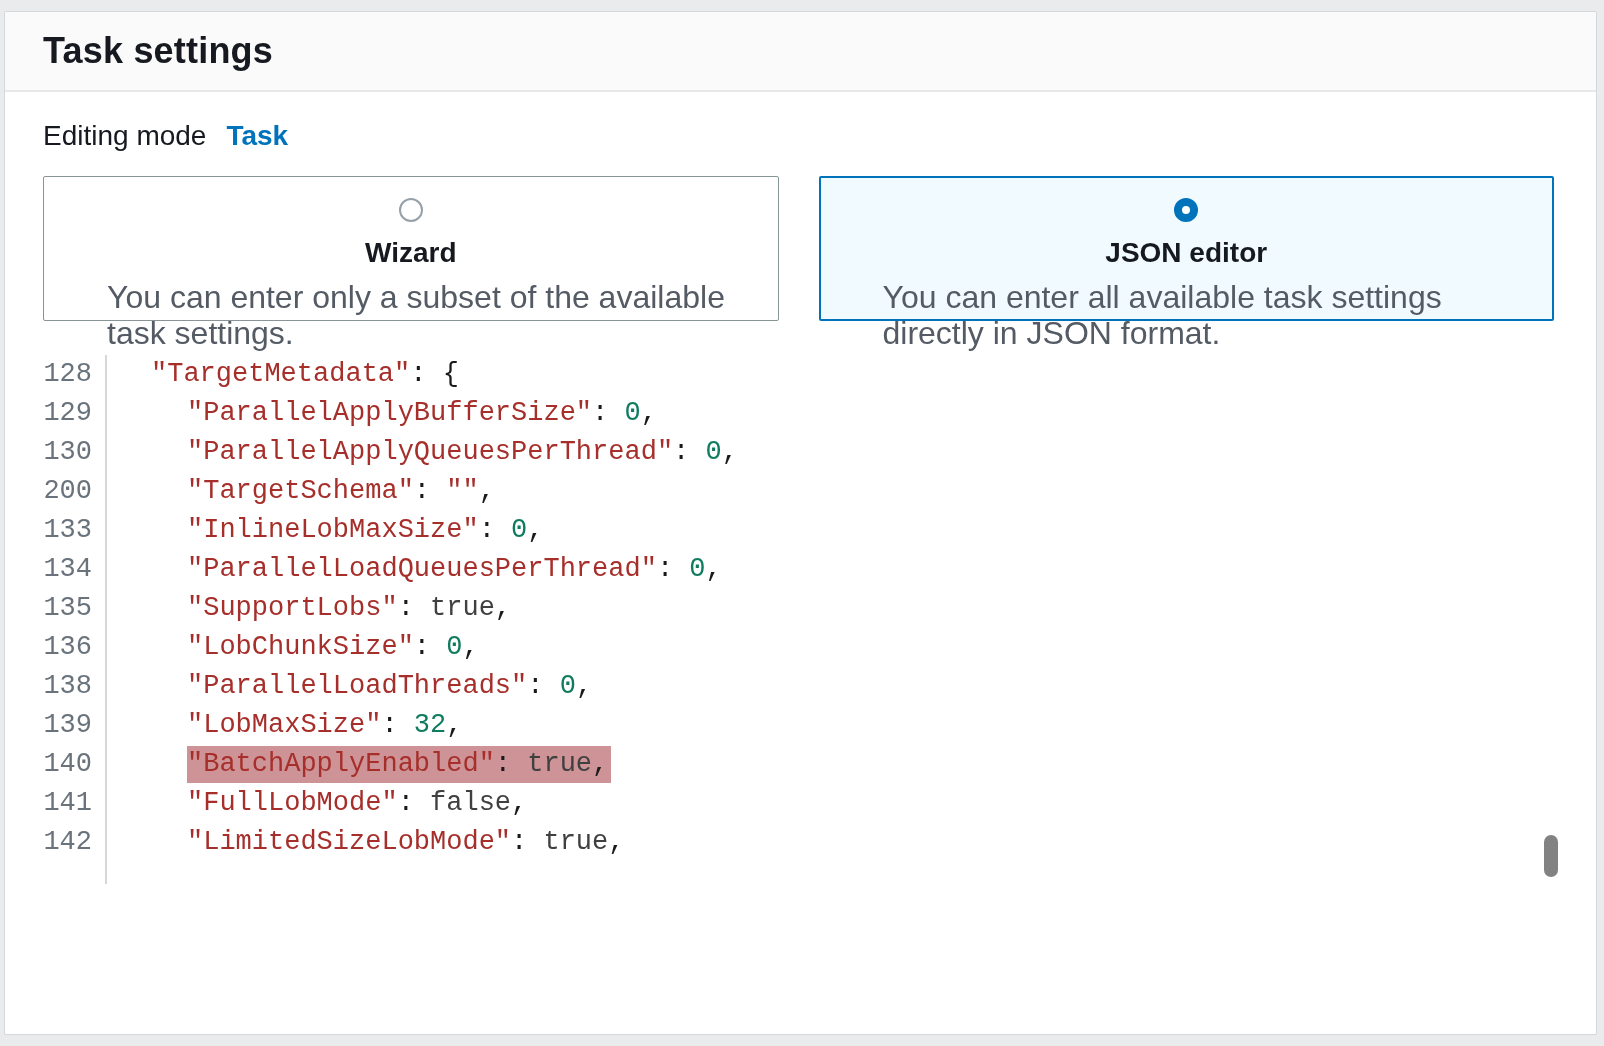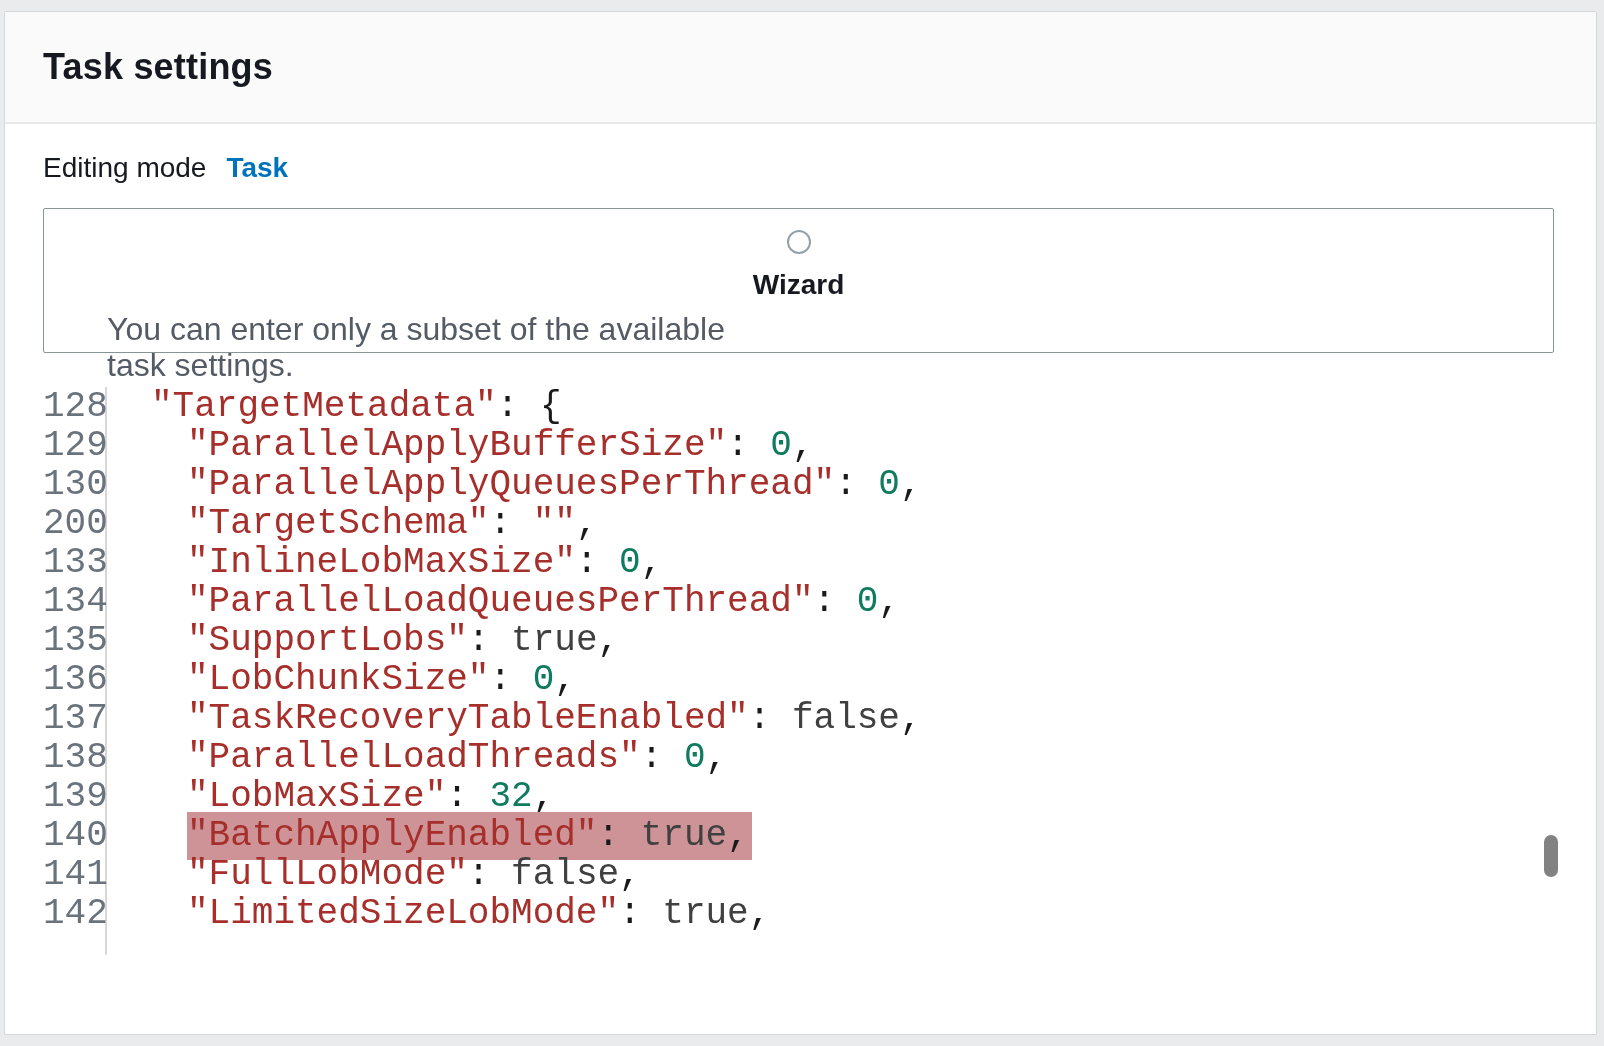--- a/index.html
+++ b/index.html
@@ -15,21 +15,21 @@
   
   .panel {
     position:absolute; left:4px; top:11px;
     width:1593px; height:1024px;
     background:#ffffff;
     border:1px solid #d3d9da;
     border-radius:2px;
     overflow:hidden;
   }
   .panel-header {
-    height:112px;
+    height:80px;
     background:#fafafa;
     border-bottom:2px solid #e8e8e8;
     display:flex; align-items:center;
     padding-left:38px;
   }
   .panel-title { font-size:36px; font-weight:700; color:#16191f; letter-spacing:0.2px; }
 
   .panel-body { padding:28px 42px 0 38px; }
 
   
@@ -65,21 +65,21 @@
     margin:10px 0 0 39px;
     font-size:32px; line-height:36px;
     color:#545b64;
     max-width:680px;
   }
 
   
   .editor {
     margin-top:34px;
     font-family:"Liberation Mono","DejaVu Sans Mono",monospace;
-    font-size:36px;
+    font-size:27px;
   }
   .row { display:flex; align-items:center; height:39px; }
   .ln {
     width:64px; flex:0 0 64px;
     text-align:right;
     padding-right:13px;
     color:#6a737c;
     border-right:2px solid #d7d7d7;
     height:39px; line-height:39px;
   }
@@ -121,20 +121,27 @@
       <div class="tiles">
 
         <div class="tile">
           <div class="tile-head">
             <span class="radio"></span>
             <span class="tile-title">Wizard</span>
           </div>
           <div class="tile-desc">You can enter only a subset of the available task settings.</div>
         </div>
 
+        <div class="tile selected">
+          <div class="tile-head">
+            <span class="radio checked"></span>
+            <span class="tile-title">JSON editor</span>
+          </div>
+          <div class="tile-desc">You can enter all available task settings directly in JSON format.</div>
+        </div>
 
       </div>
 
       <div class="editor">
           <div class="row">
             <div class="ln">128</div>
             <div class="code" style="padding-left: 44px;"><span class="tok-str">"TargetMetadata"</span><span class="tok-pun">: </span><span class="tok-pun">{</span></div>
           </div>
           <div class="row">
             <div class="ln">129</div>
@@ -158,24 +165,20 @@
           </div>
           <div class="row">
             <div class="ln">135</div>
             <div class="code" style="padding-left: 80px;"><span class="tok-str">"SupportLobs"</span><span class="tok-pun">: </span><span class="tok-bool">true</span><span class="tok-pun">,</span></div>
           </div>
           <div class="row">
             <div class="ln">136</div>
             <div class="code" style="padding-left: 80px;"><span class="tok-str">"LobChunkSize"</span><span class="tok-pun">: </span><span class="tok-num">0</span><span class="tok-pun">,</span></div>
           </div>
           <div class="row">
-            <div class="ln">137</div>
-            <div class="code" style="padding-left: 80px;"><span class="tok-str">"TaskRecoveryTableEnabled"</span><span class="tok-pun">: </span><span class="tok-bool">false</span><span class="tok-pun">,</span></div>
-          </div>
-          <div class="row">
             <div class="ln">138</div>
             <div class="code" style="padding-left: 80px;"><span class="tok-str">"ParallelLoadThreads"</span><span class="tok-pun">: </span><span class="tok-num">0</span><span class="tok-pun">,</span></div>
           </div>
           <div class="row">
             <div class="ln">139</div>
             <div class="code" style="padding-left: 80px;"><span class="tok-str">"LobMaxSize"</span><span class="tok-pun">: </span><span class="tok-num">32</span><span class="tok-pun">,</span></div>
           </div>
           <div class="row">
             <div class="ln">140</div>
             <div class="code" style="padding-left: 80px;"><span class="hl"><span class="tok-str">"BatchApplyEnabled"</span><span class="tok-pun">: </span><span class="tok-bool">true</span><span class="tok-pun">,</span></span></div>

